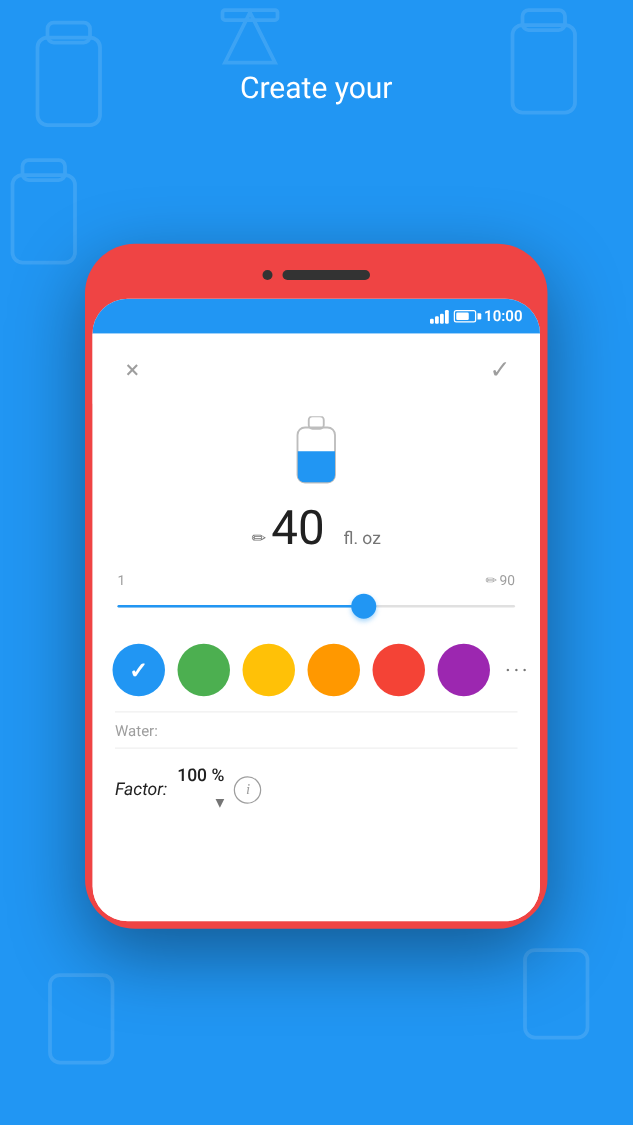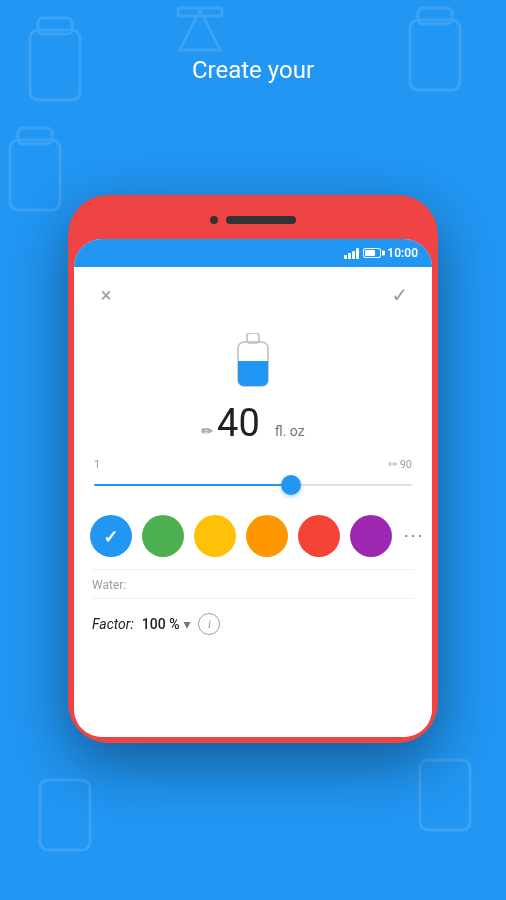--- a/index.html
+++ b/index.html
@@ -341,20 +341,21 @@
       font-size: 14px;
       color: #212121;
       font-style: italic;
     }
 
     .factor-dropdown {
       display: flex;
       align-items: flex-end;
       gap: 4px;
       cursor: pointer;
+      flex-direction: column;
     }
 
     .factor-value {
       font-size: 14px;
       font-weight: 500;
       color: #212121;
     }
 
     .dropdown-arrow {
       color: #757575;

